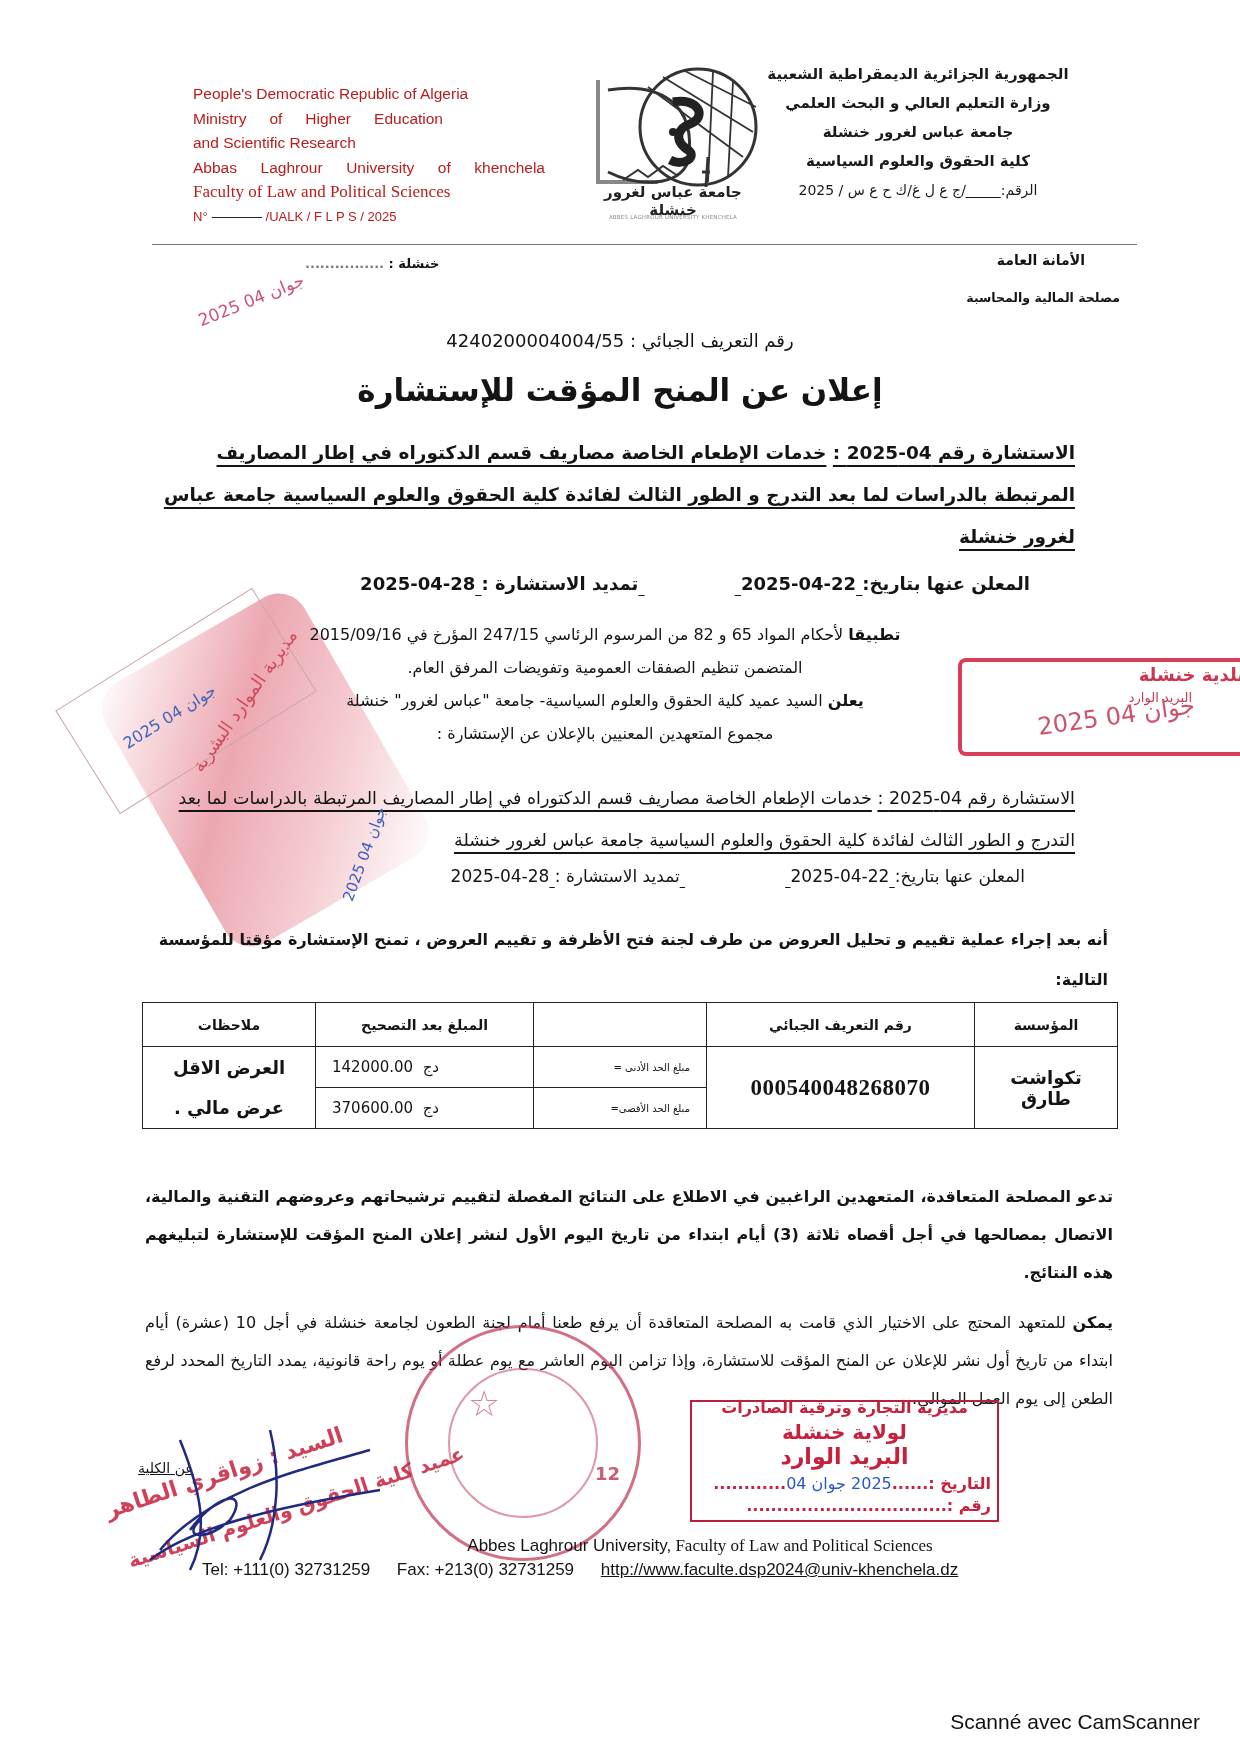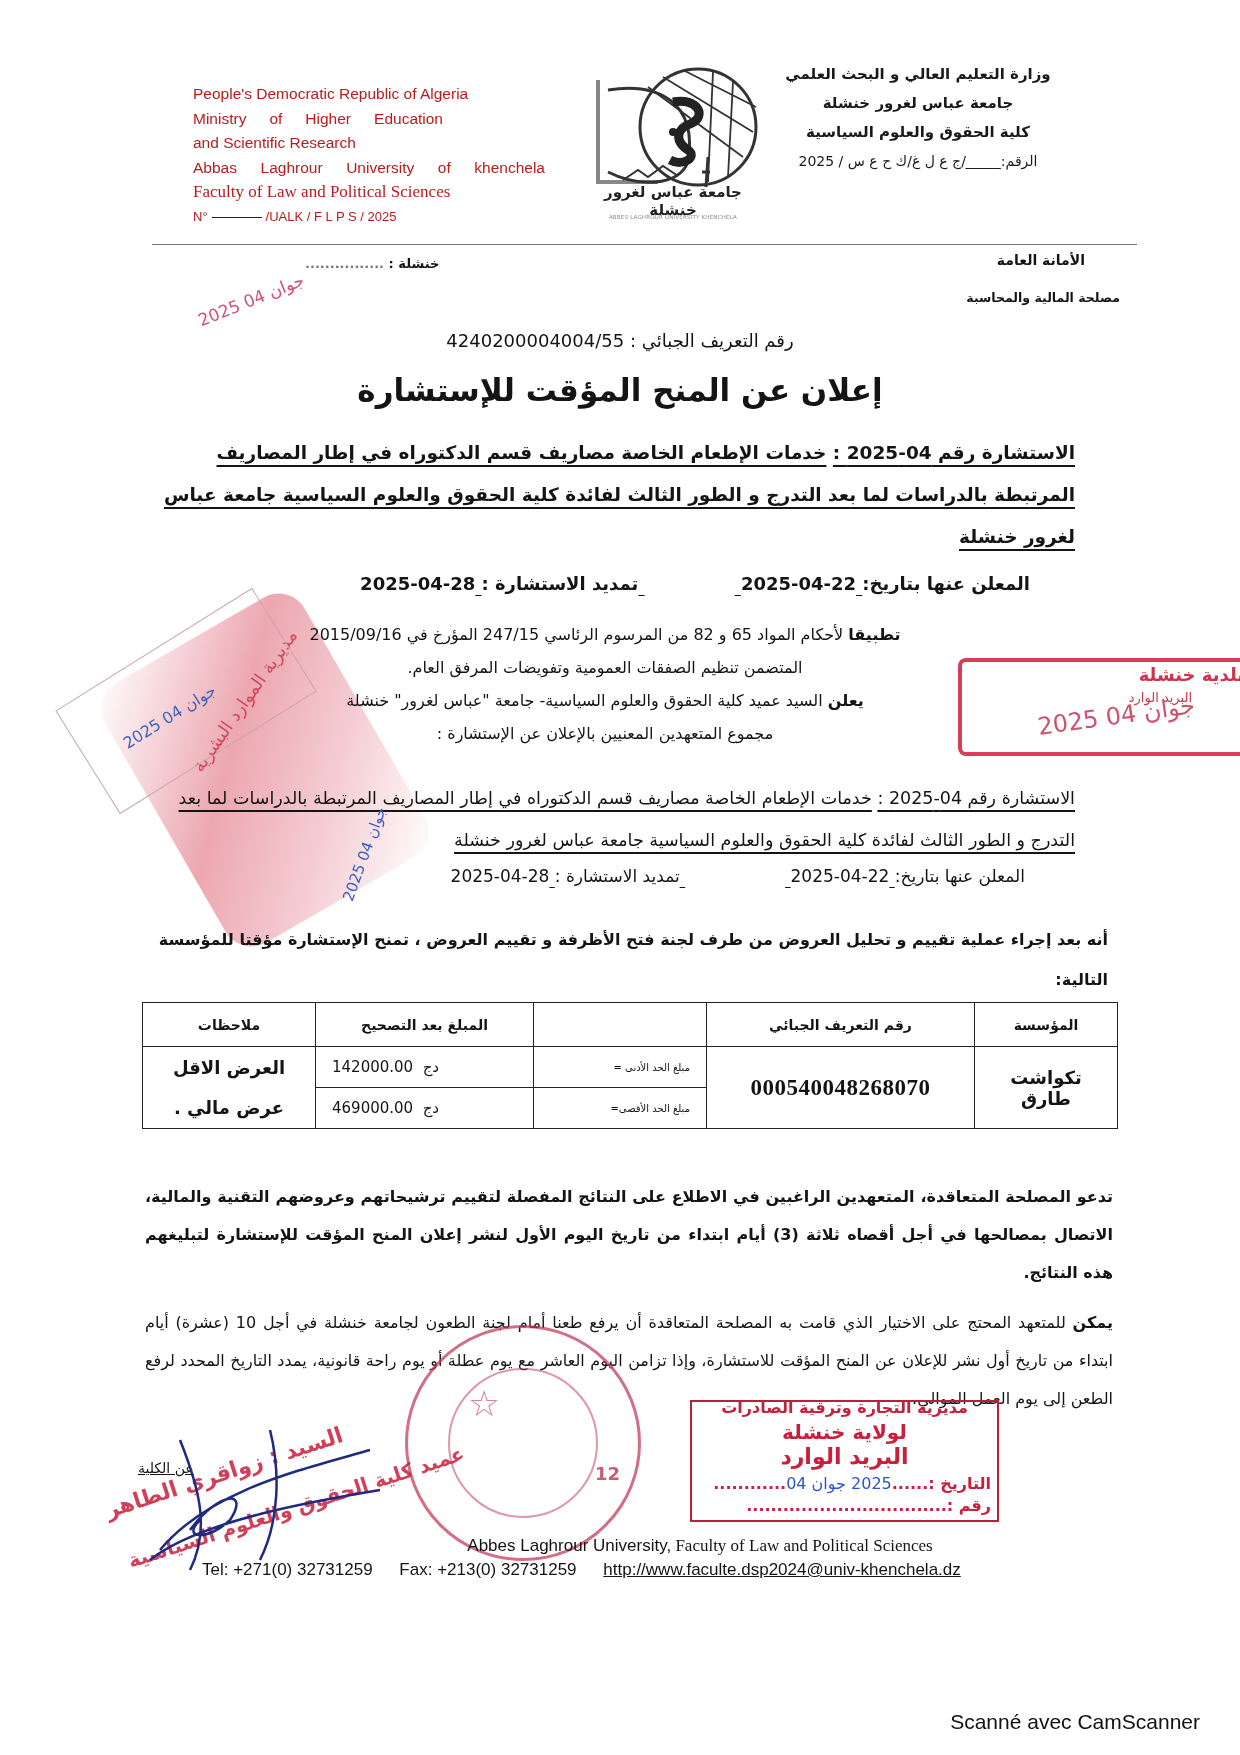--- a/index.html
+++ b/index.html
@@ -147,20 +147,21 @@
   </g>
   <path d="M95 40 C120 35 130 55 112 62 C100 66 95 78 110 88 C120 95 105 105 92 98" fill="none" stroke="#222" stroke-width="9"></path>
   <circle cx="95" cy="70" r="4" fill="#222"></circle>
   <path d="M45 118 L60 108 L70 115 L85 104 L100 114" fill="none" stroke="#333" stroke-width="2"></path>
   <path d="M130 95 L128 125 M124 110 L132 110" stroke="#333" stroke-width="3"></path>
 </svg>
 <div class="abs logo-caption">جامعة عباس لغرور خنشلة</div>
 <div class="abs logo-sub">ABBES LAGHROUR UNIVERSITY KHENCHELA</div>
 
 <div class="abs hdr-ar" dir="rtl">
+  <div>الجمهورية الجزائرية الديمقراطية الشعبية</div>
   <div>وزارة التعليم العالي و البحث العلمي</div>
   <div>جامعة عباس لغرور خنشلة</div>
   <div>كلية الحقوق والعلوم السياسية</div>
   <div class="ref">الرقم:_____/ج ع ل غ/ك ح ع س / 2025</div>
 </div>
 
 <div class="abs rule"></div>
 
 <div class="abs gen-sec" dir="rtl">الأمانة العامة</div>
 <div class="abs fin-serv" dir="rtl">مصلحة المالية والمحاسبة</div>
@@ -224,21 +225,21 @@
   </tr>
   <tr class="r">
     <td rowspan="2" class="co">تكواشت طارق</td>
     <td rowspan="2" class="big">000540048268070</td>
     <td class="lbl">مبلغ الحد الأدنى =</td>
     <td class="amt"><span>دج</span>&nbsp;&nbsp;<span>142000.00</span></td>
     <td rowspan="2" class="note">العرض الاقل عرض مالي .</td>
   </tr>
   <tr class="r">
     <td class="lbl">مبلغ الحد الأقصى=</td>
-    <td class="amt"><span>دج</span>&nbsp;&nbsp;<span>469000.00</span></td>
+    <td class="amt"><span>دج</span>&nbsp;&nbsp;<span>370600.00</span></td>
   </tr>
 </tbody>
   </table>
 
 <div class="abs para para1">تدعو المصلحة المتعاقدة، المتعهدين الراغبين في الاطلاع على النتائج المفصلة لتقييم ترشيحاتهم وعروضهم التقنية والمالية، الاتصال بمصالحها في أجل أقصاه ثلاثة (3) أيام ابتداء من تاريخ اليوم الأول لنشر إعلان المنح المؤقت للإستشارة لتبليغهم هذه النتائج.</div>
 <div class="abs para para2">
   <span class="b">يمكن</span>
   <span>للمتعهد المحتج على الاختيار الذي قامت به المصلحة المتعاقدة أن يرفع طعنا أمام لجنة الطعون لجامعة خنشلة في أجل 10 (عشرة) أيام ابتداء من تاريخ أول نشر للإعلان عن المنح المؤقت للاستشارة، وإذا تزامن اليوم العاشر مع يوم عطلة أو يوم راحة قانونية، يمدد التاريخ المحدد لرفع الطعن إلى يوم العمل الموالي.</span>
 </div>
 
@@ -265,18 +266,18 @@
 <div class="abs signer">عن الكلية</div>
 <svg class="abs sig" viewBox="0 0 300 150">
   <path d="M60 10 C80 60 90 100 70 140 M40 120 C90 60 180 40 250 20 M30 130 C80 90 200 70 260 60 M150 0 C160 40 160 90 140 130 M70 100 C100 60 130 60 110 90 C90 110 60 110 80 90" fill="none" stroke="#1f2a80" stroke-width="2.5"></path>
 </svg>
 
 <div class="abs footer1">
   <span class="sans">Abbes Laghrour University,</span>
   <span>Faculty of Law and Political Sciences</span>
 </div>
 <div class="abs footer2">
-  <span>Tel: +271(0) 32731259</span>
+  <span>Tel: +111(0) 32731259</span>
   <span class="fx">Fax: +213(0) 32731259</span>
   <a>http://www.faculte.dsp2024@univ-khenchela.dz</a>
 </div>
 
 <div class="abs camscanner">Scanné avec CamScanner</div>
 
 </body></html>

